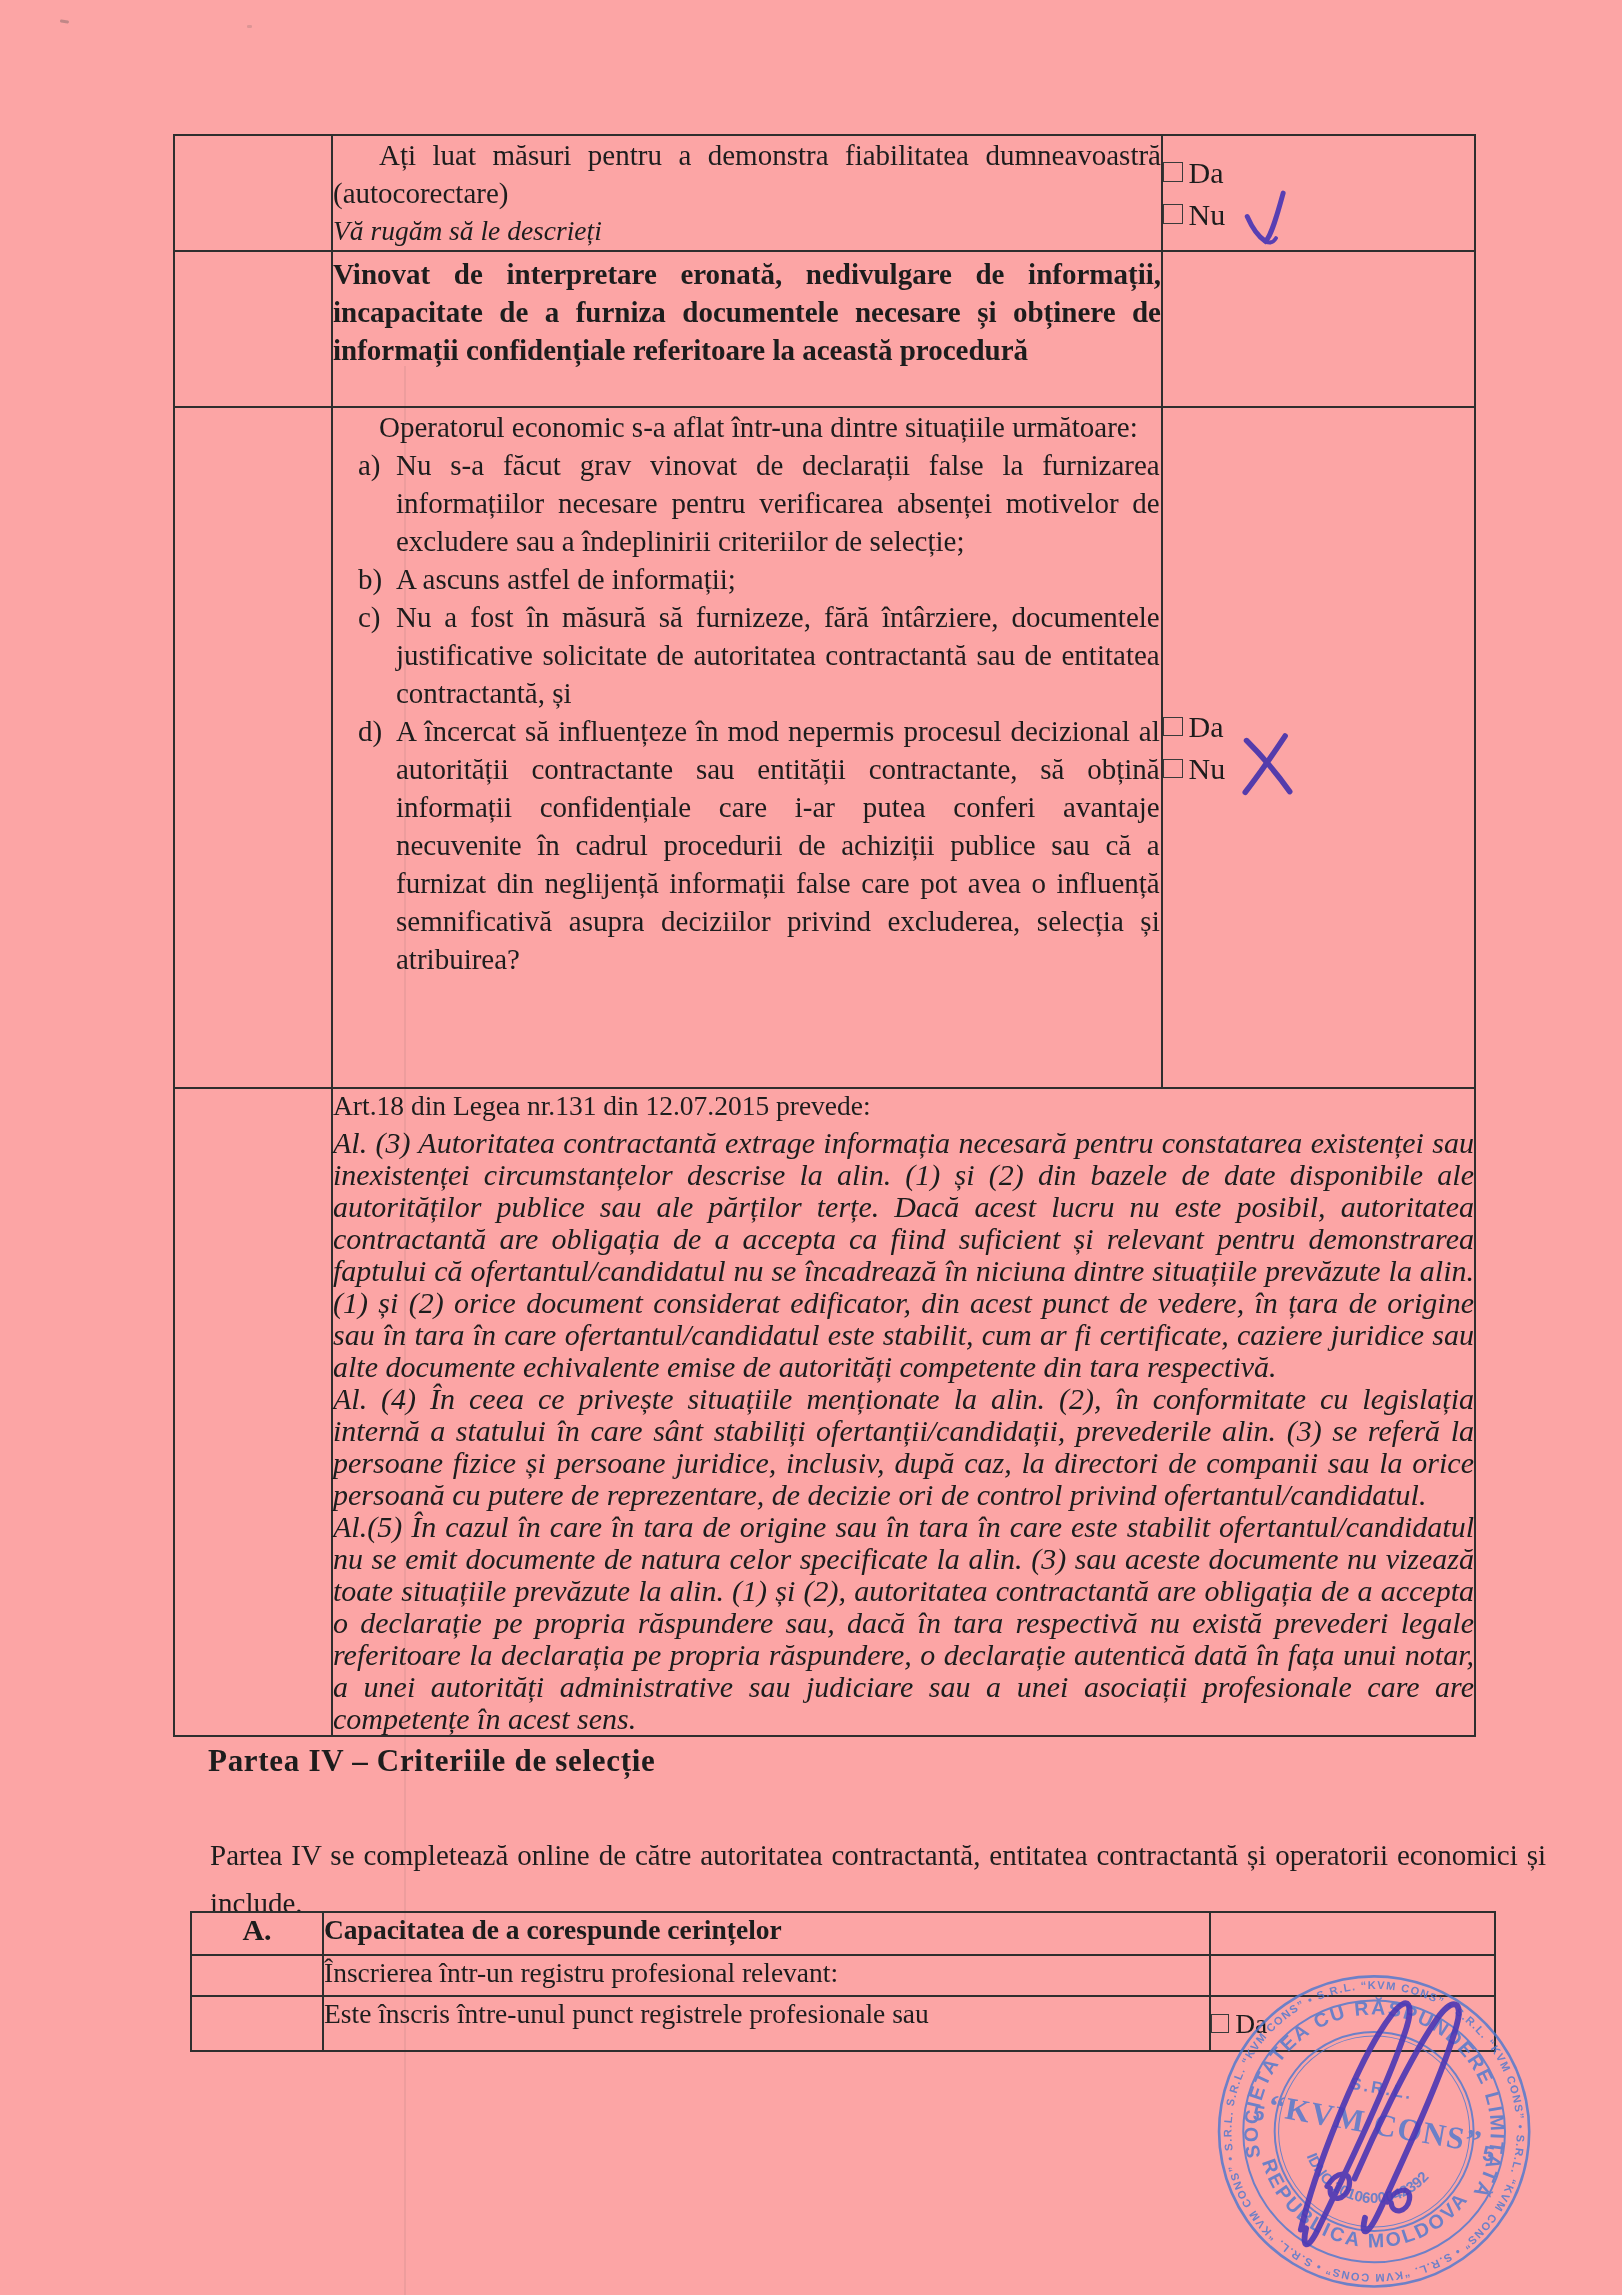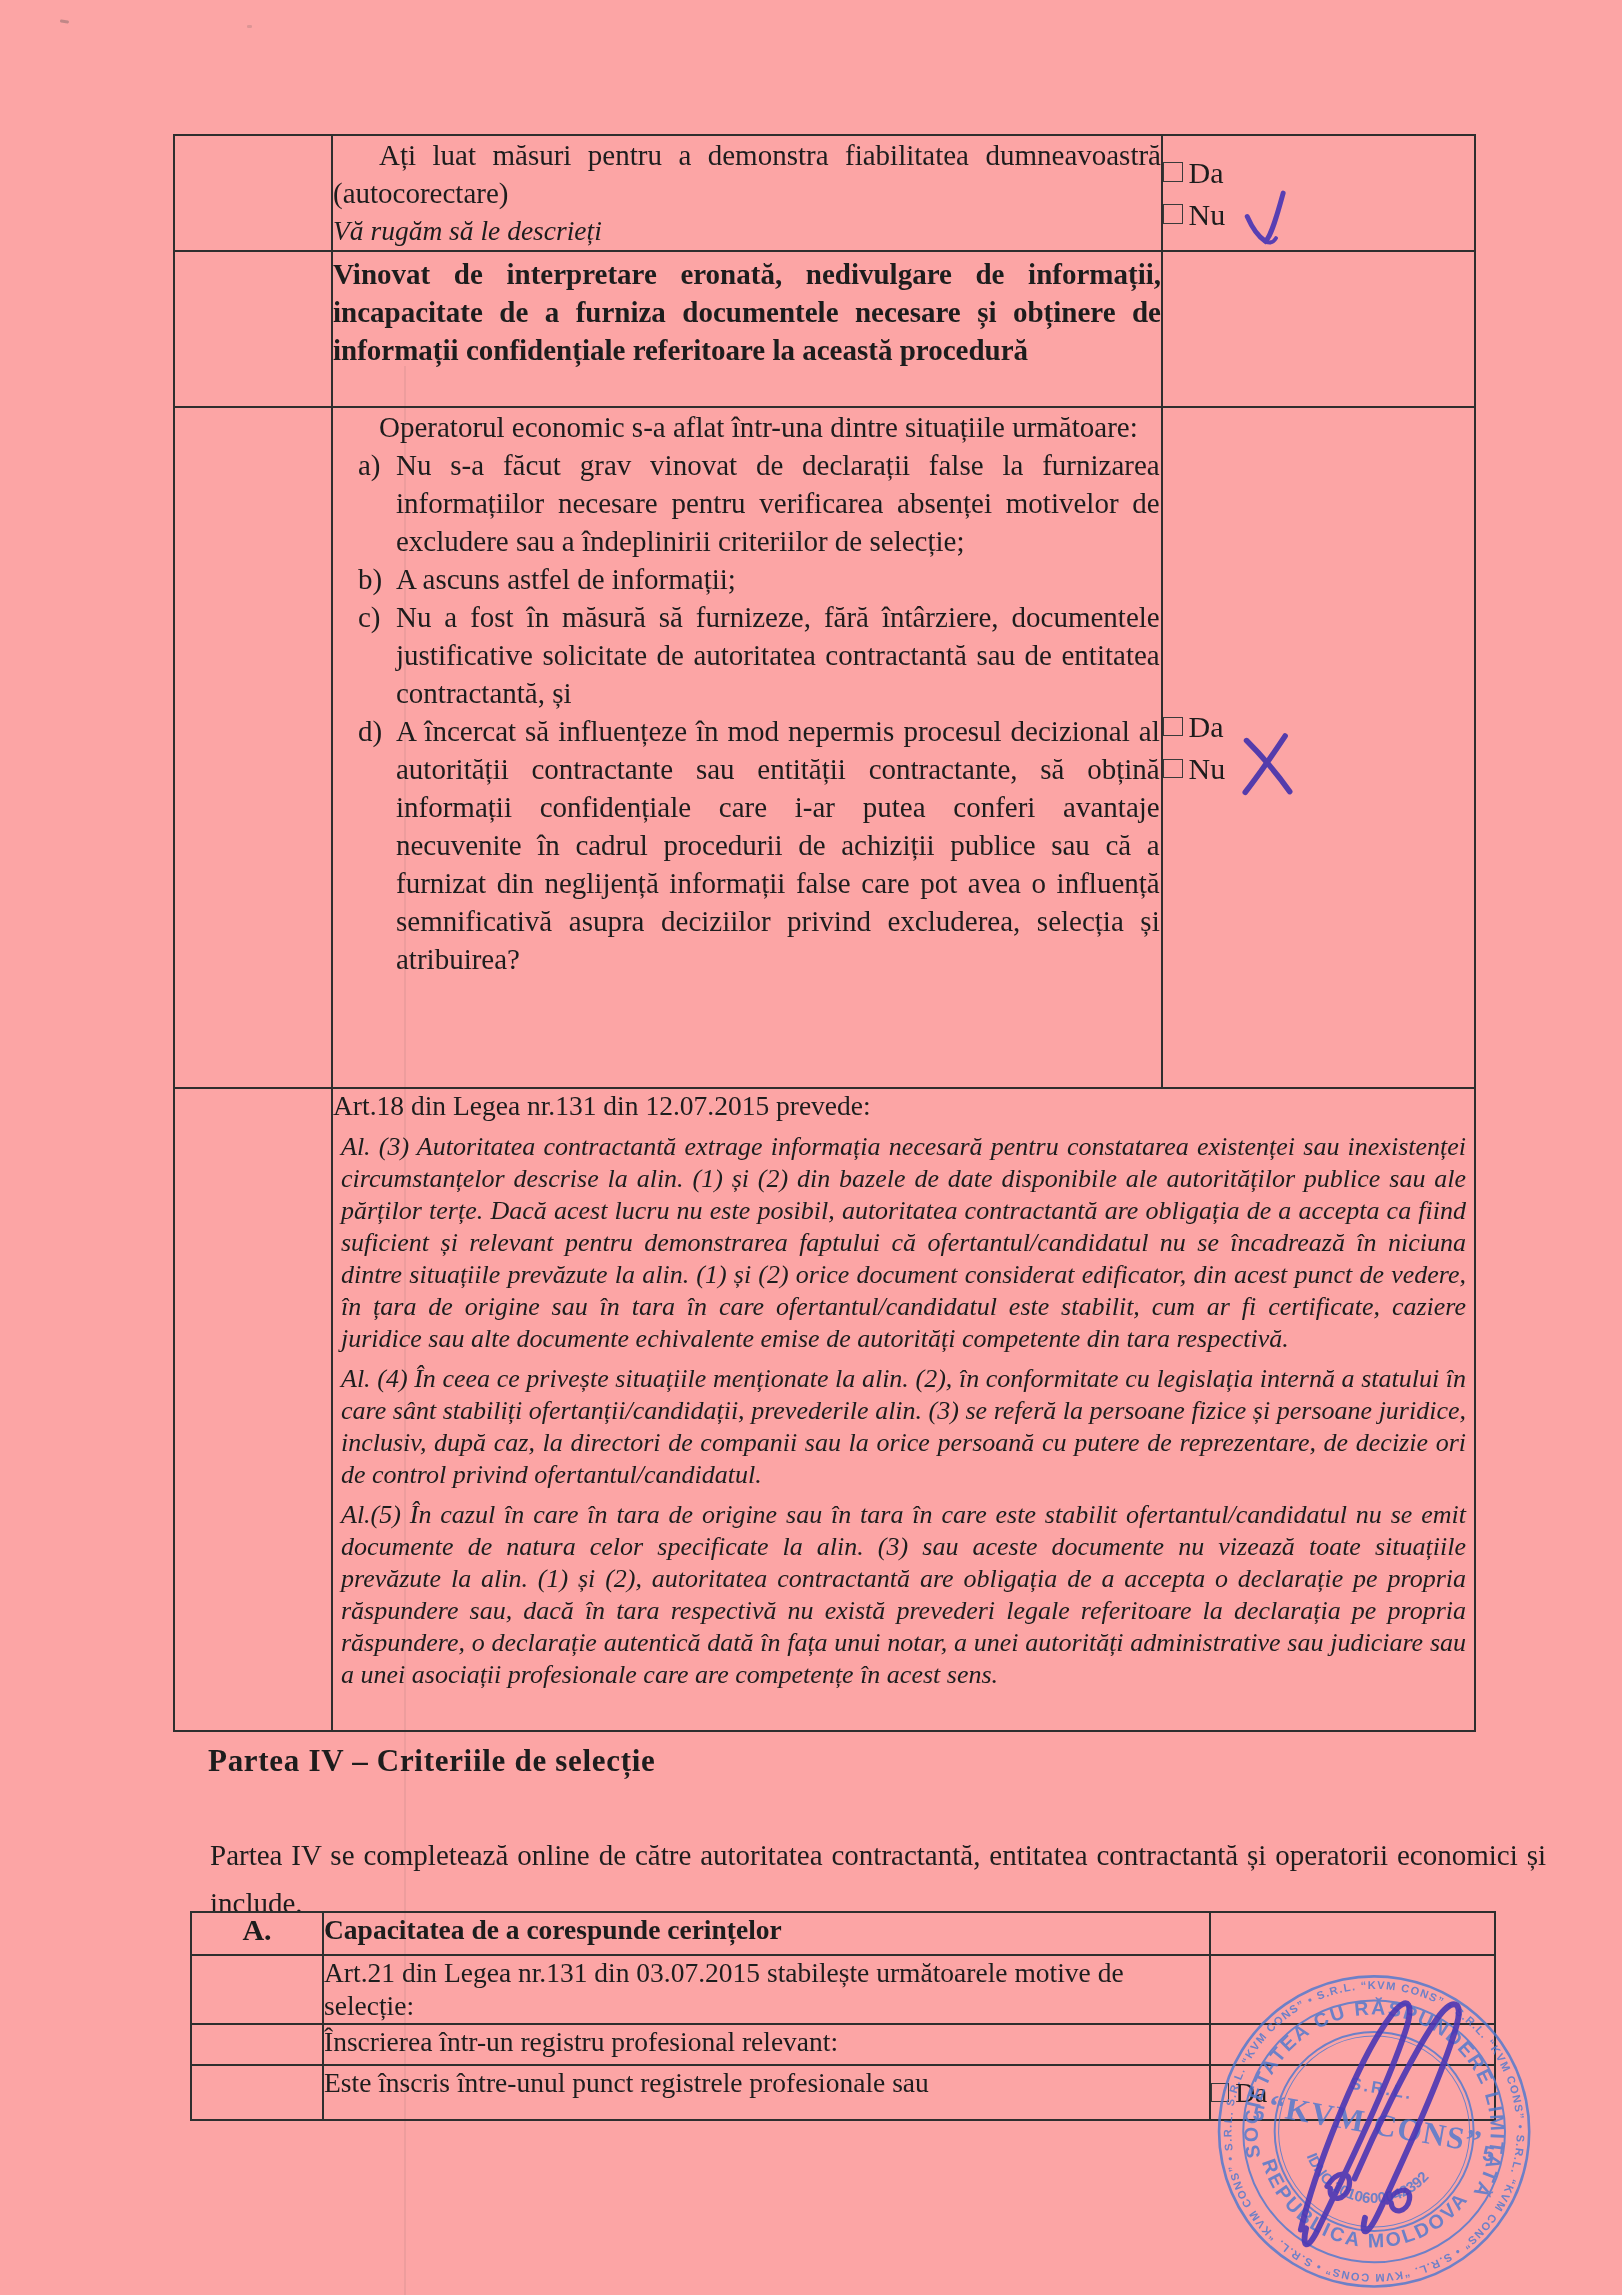--- a/index.html
+++ b/index.html
@@ -45,21 +45,21 @@
   }
   .intro{font-size:29px;line-height:38px;text-align:justify;text-indent:46px;padding-right:1.3px;}
   .item{display:flex;margin:0;}
   .it-label{flex:0 0 63px;padding-left:25px;box-sizing:border-box;font-size:29px;line-height:38px;}
   .it-body{flex:1;font-size:29px;line-height:38px;text-align:justify;padding-right:1.3px;}
 
   .legalcell{padding:7.9px 11.8px 0 72px;}
   .art-title{font-size:27.5px;line-height:34px;margin-bottom:3.9px;}
   .art-title b{font-weight:normal;}
   .legal p{
-    margin:8px;font-style:italic;font-size:26px;line-height:32px;text-align:justify;
+    margin:0;font-style:italic;font-size:30px;line-height:32px;text-align:justify;
   }
 
   .anscell{vertical-align:middle !important;padding-left:96px;}
   .ans-row{display:flex;align-items:center;margin:11px 0;}
   .cbx{
     width:19.6px;height:19.6px;border:1.6px solid #3a3a3a;background:transparent;
     flex:0 0 auto;margin-right:5.9px;box-sizing:border-box;
   }
   .ans-label{font-size:30px;line-height:31px;}
 
@@ -187,25 +187,20 @@
         <col style="width:132px">
         <col style="width:887px">
         <col style="width:285px">
       </colgroup>
     <tbody>
         <tr style="height:43px">
       <td class="idx">A.</td>
       <td class="t2cell b">Capacitatea de a corespunde cerințelor</td>
       <td></td>
     </tr>
-    <tr style="height:69px">
-      <td></td>
-      <td class="t2cell">Art.21 din Legea nr.131 din 03.07.2015 stabilește următoarele motive de selecție:</td>
-      <td></td>
-    </tr>
     <tr style="height:41px">
       <td></td>
       <td class="t2cell">Înscrierea într-un registru profesional relevant:</td>
       <td></td>
     </tr>
     <tr style="height:43px">
       <td></td>
       <td class="t2cell">Este înscris între-unul punct registrele profesionale sau</td>
       <td class="ans2">
         <div class="ans-row">

